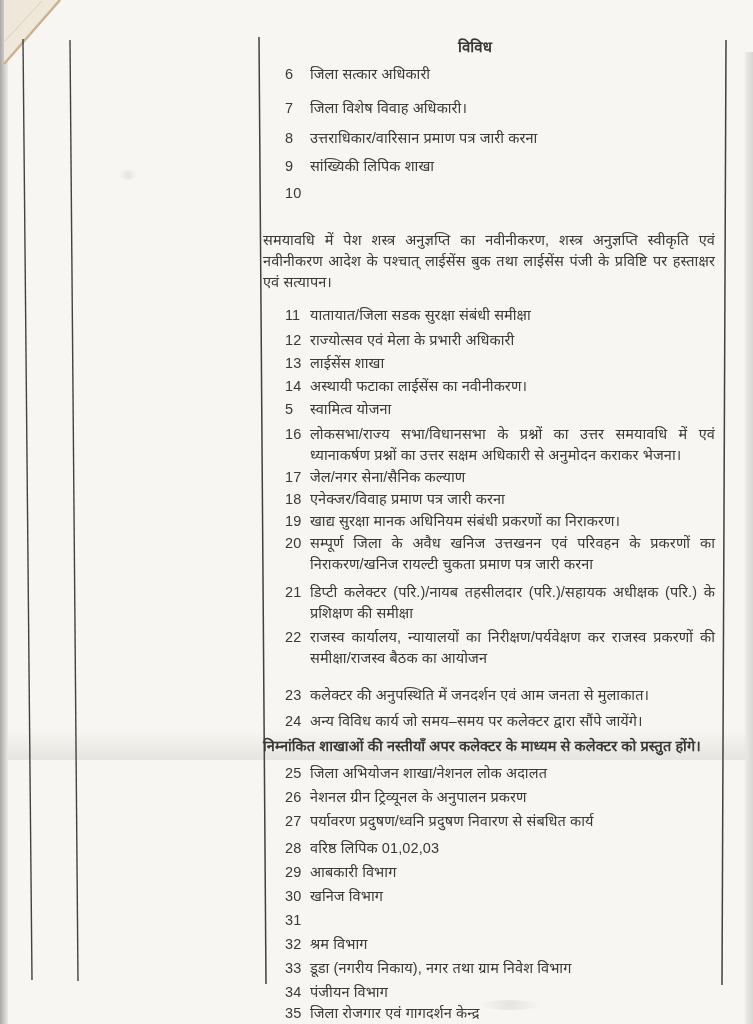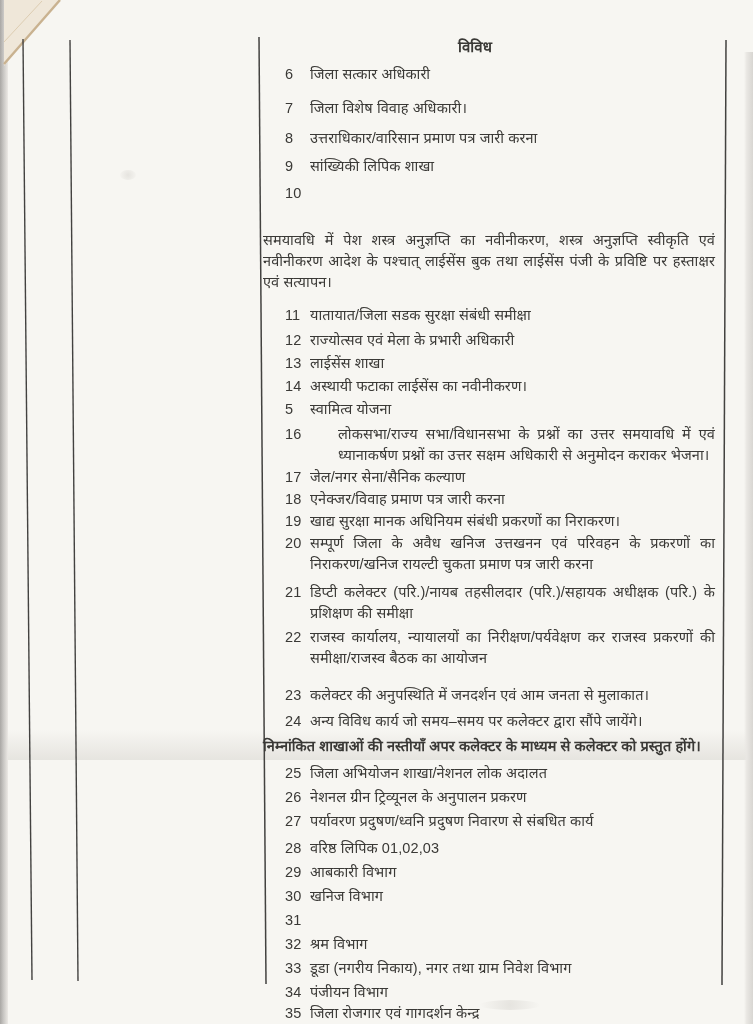--- a/index.html
+++ b/index.html
@@ -62,21 +62,21 @@
   #list-misc .row:nth-child(1) { margin-bottom: 13px; }
   #list-misc .row:nth-child(2) { margin-bottom: 9px; }
   #list-misc .row:nth-child(3) { margin-bottom: 7px; }
   #list-misc .row:nth-child(4) { margin-bottom: 6px; }
   #list-misc .row:nth-child(5) { margin-bottom: 12px; flex-direction: column; }
   #list-misc .row:nth-child(6) { margin-bottom: 4px; }
   #list-misc .row:nth-child(7),
   #list-misc .row:nth-child(8),
   #list-misc .row:nth-child(9) { margin-bottom: 2px; }
   #list-misc .row:nth-child(10) { margin-bottom: 4px; }
-  #list-misc .row:nth-child(11) { margin-bottom: 1px; gap: 28px; }
+  #list-misc .row:nth-child(11) { margin-bottom: 1px; }
   #list-misc .row:nth-child(12),
   #list-misc .row:nth-child(13),
   #list-misc .row:nth-child(14) { margin-bottom: 1px; }
   #list-misc .row:nth-child(15) { margin-bottom: 7px; }
   #list-misc .row:nth-child(16) { margin-bottom: 3px; justify-content: center; }
   #list-misc .row:nth-child(17) { margin-bottom: 16px; }
   #list-misc .row:nth-child(18) { margin-bottom: 5px; }
   #list-misc .row:nth-child(19) { margin-bottom: 4px; }
   .mid-heading {
     font-weight: 700;

